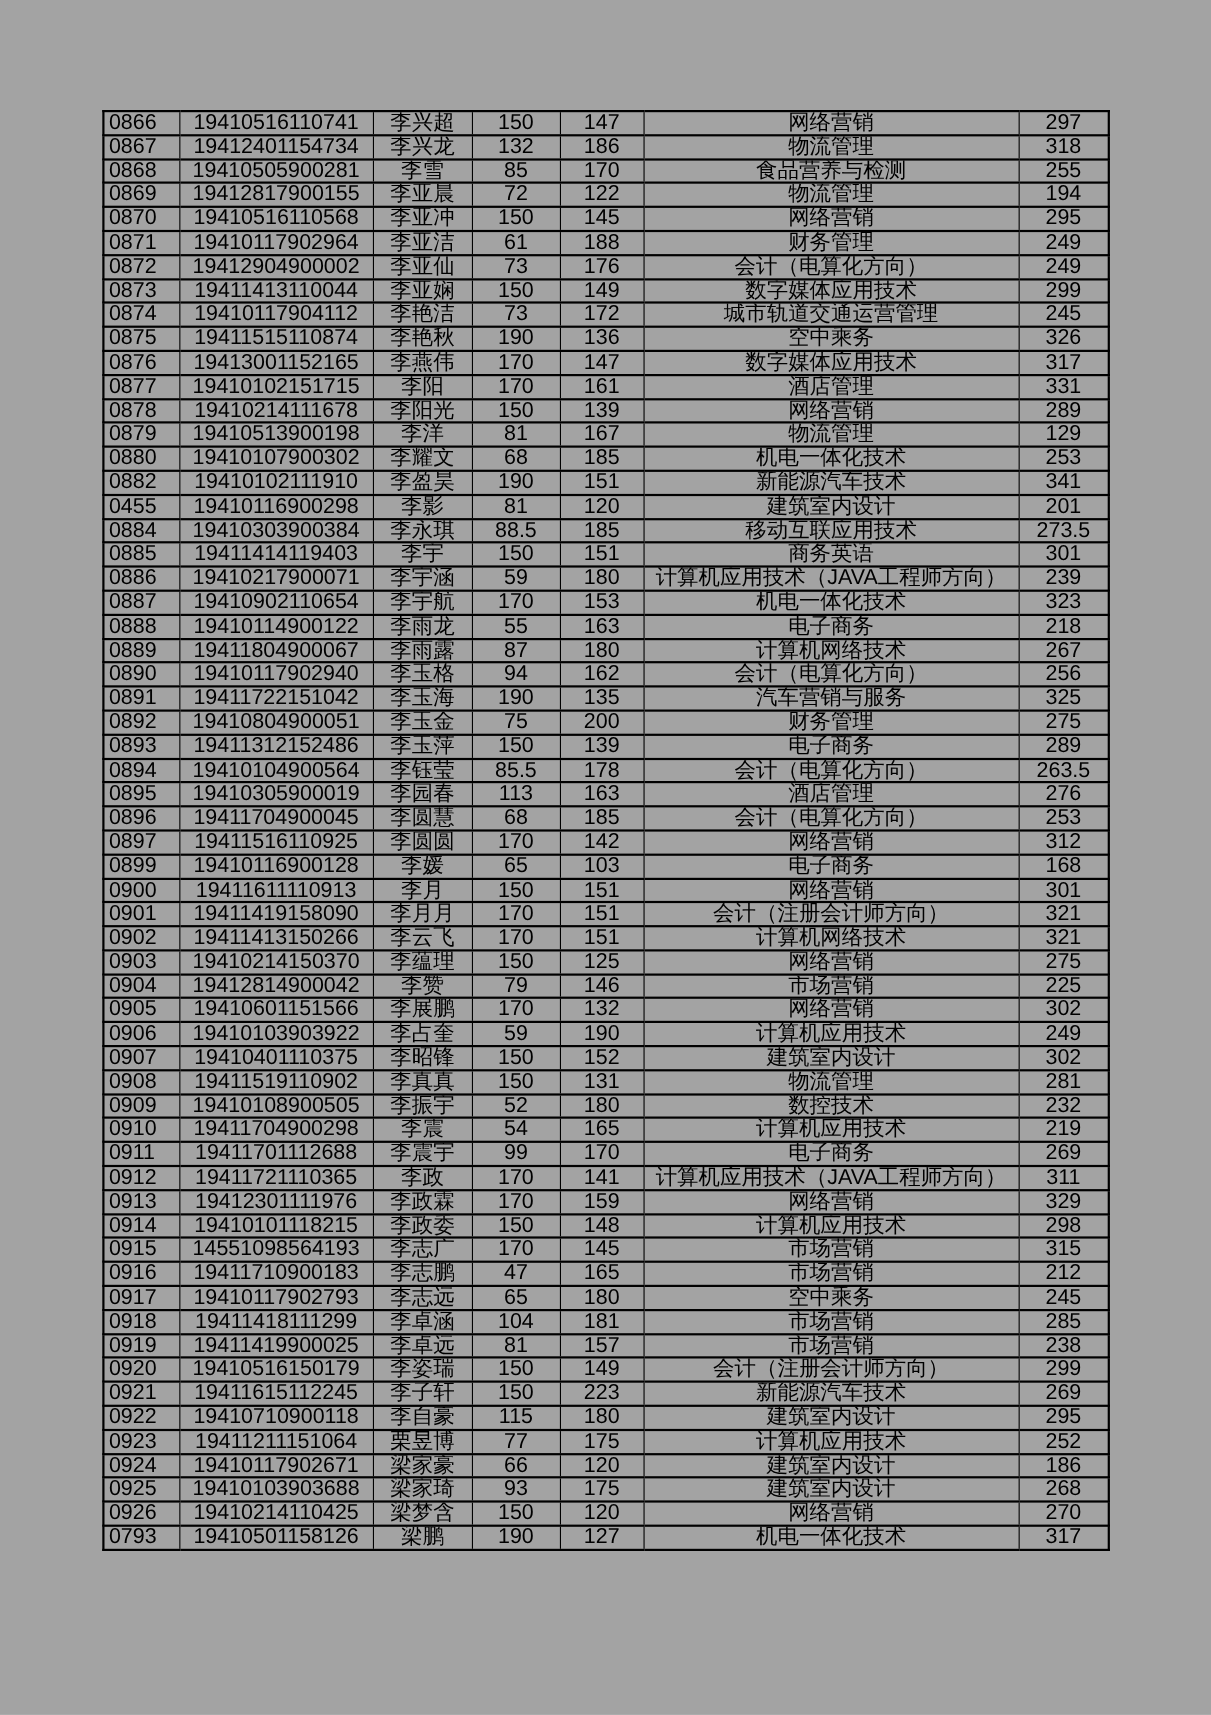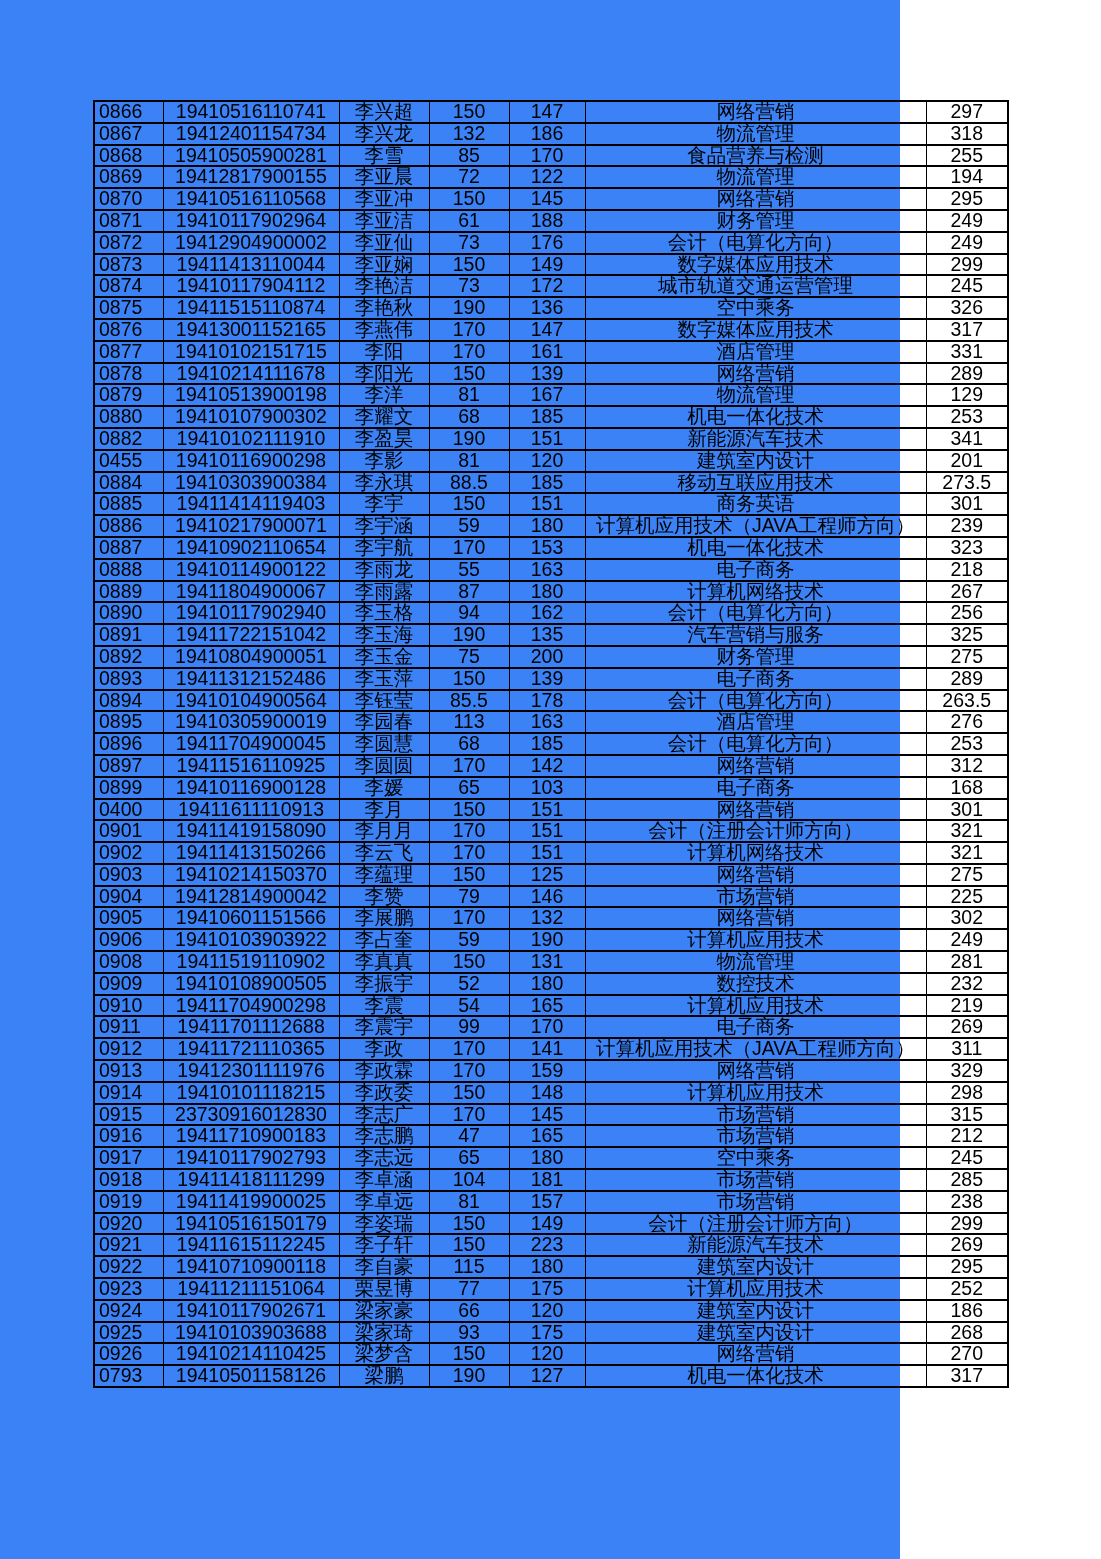--- a/index.html
+++ b/index.html
@@ -5,23 +5,23 @@
   * { margin: 0; padding: 0; box-sizing: border-box; }
   html, body {
     width: 1101px;
     height: 1559px;
     background: #ffffff;
     font-family: "Liberation Sans", "DejaVu Sans", sans-serif;
     overflow: hidden;
   }
   .page {
     position: relative;
-    width: 900px;
+    width: 1101px;
     height: 1559px;
-    background: #3b82f6;
+    background: #a3a3a3;
   }
   table.results {
     position: absolute;
     left: 93px;
     top: 100px;
     border-collapse: collapse;
     table-layout: fixed;
     width: 914px;
     font-size: 19.5px;
     color: #000000;
@@ -348,21 +348,21 @@
         <tr>
           <td class="c0">0899</td>
           <td class="c1">19410116900128</td>
           <td class="c2">李媛</td>
           <td class="c3">65</td>
           <td class="c4">103</td>
           <td class="c5">电子商务</td>
           <td class="c6">168</td>
         </tr>
         <tr>
-          <td class="c0">0400</td>
+          <td class="c0">0900</td>
           <td class="c1">19411611110913</td>
           <td class="c2">李月</td>
           <td class="c3">150</td>
           <td class="c4">151</td>
           <td class="c5">网络营销</td>
           <td class="c6">301</td>
         </tr>
         <tr>
           <td class="c0">0901</td>
           <td class="c1">19411419158090</td>
@@ -411,20 +411,29 @@
         <tr>
           <td class="c0">0906</td>
           <td class="c1">19410103903922</td>
           <td class="c2">李占奎</td>
           <td class="c3">59</td>
           <td class="c4">190</td>
           <td class="c5">计算机应用技术</td>
           <td class="c6">249</td>
         </tr>
         <tr>
+          <td class="c0">0907</td>
+          <td class="c1">19410401110375</td>
+          <td class="c2">李昭锋</td>
+          <td class="c3">150</td>
+          <td class="c4">152</td>
+          <td class="c5">建筑室内设计</td>
+          <td class="c6">302</td>
+        </tr>
+        <tr>
           <td class="c0">0908</td>
           <td class="c1">19411519110902</td>
           <td class="c2">李真真</td>
           <td class="c3">150</td>
           <td class="c4">131</td>
           <td class="c5">物流管理</td>
           <td class="c6">281</td>
         </tr>
         <tr>
           <td class="c0">0909</td>
@@ -475,21 +484,21 @@
           <td class="c0">0914</td>
           <td class="c1">19410101118215</td>
           <td class="c2">李政委</td>
           <td class="c3">150</td>
           <td class="c4">148</td>
           <td class="c5">计算机应用技术</td>
           <td class="c6">298</td>
         </tr>
         <tr>
           <td class="c0">0915</td>
-          <td class="c1">23730916012830</td>
+          <td class="c1">14551098564193</td>
           <td class="c2">李志广</td>
           <td class="c3">170</td>
           <td class="c4">145</td>
           <td class="c5">市场营销</td>
           <td class="c6">315</td>
         </tr>
         <tr>
           <td class="c0">0916</td>
           <td class="c1">19411710900183</td>
           <td class="c2">李志鹏</td>

